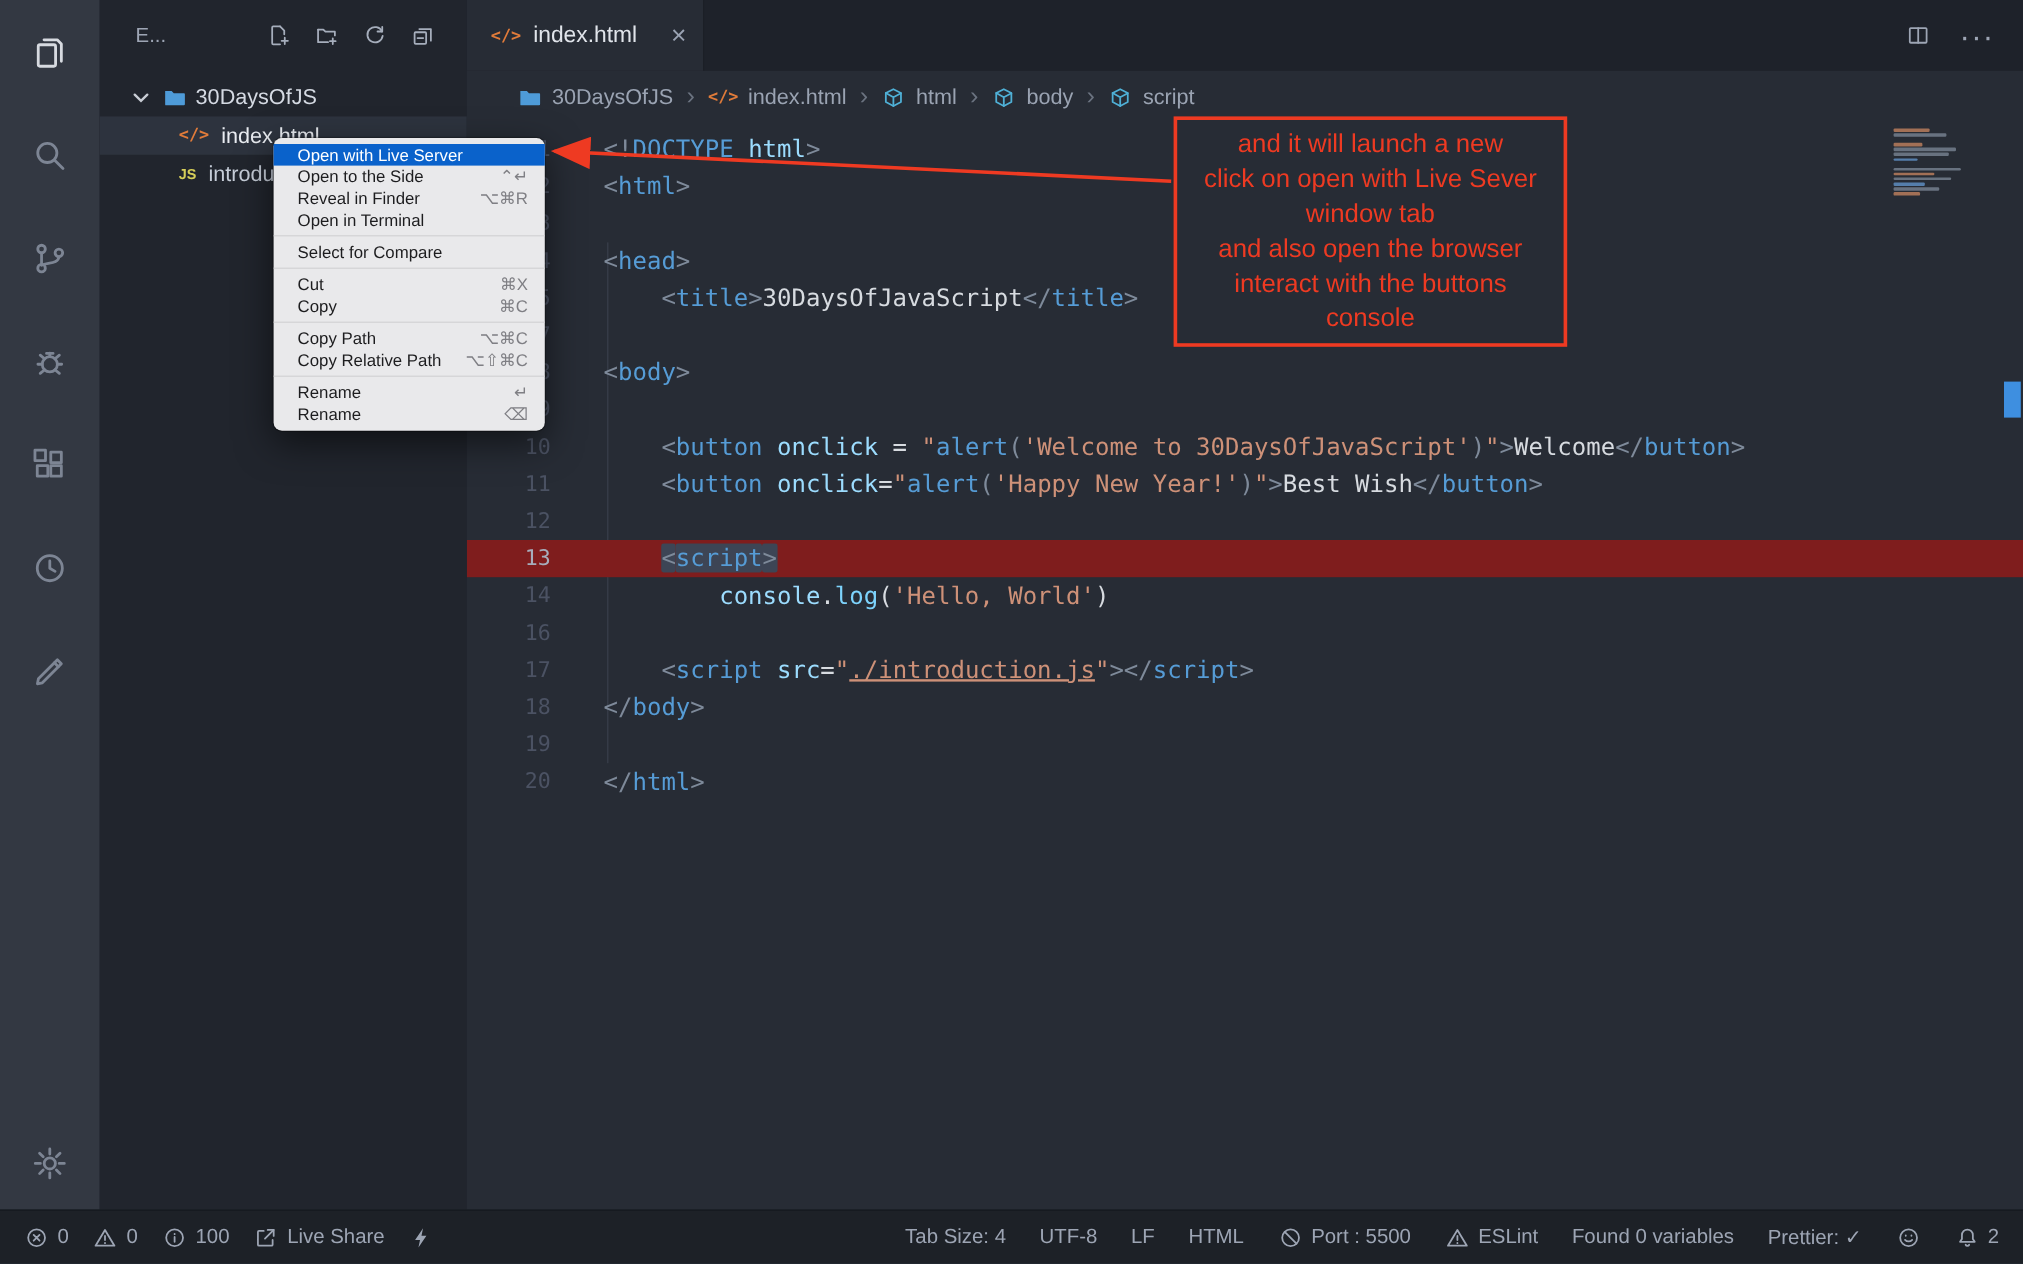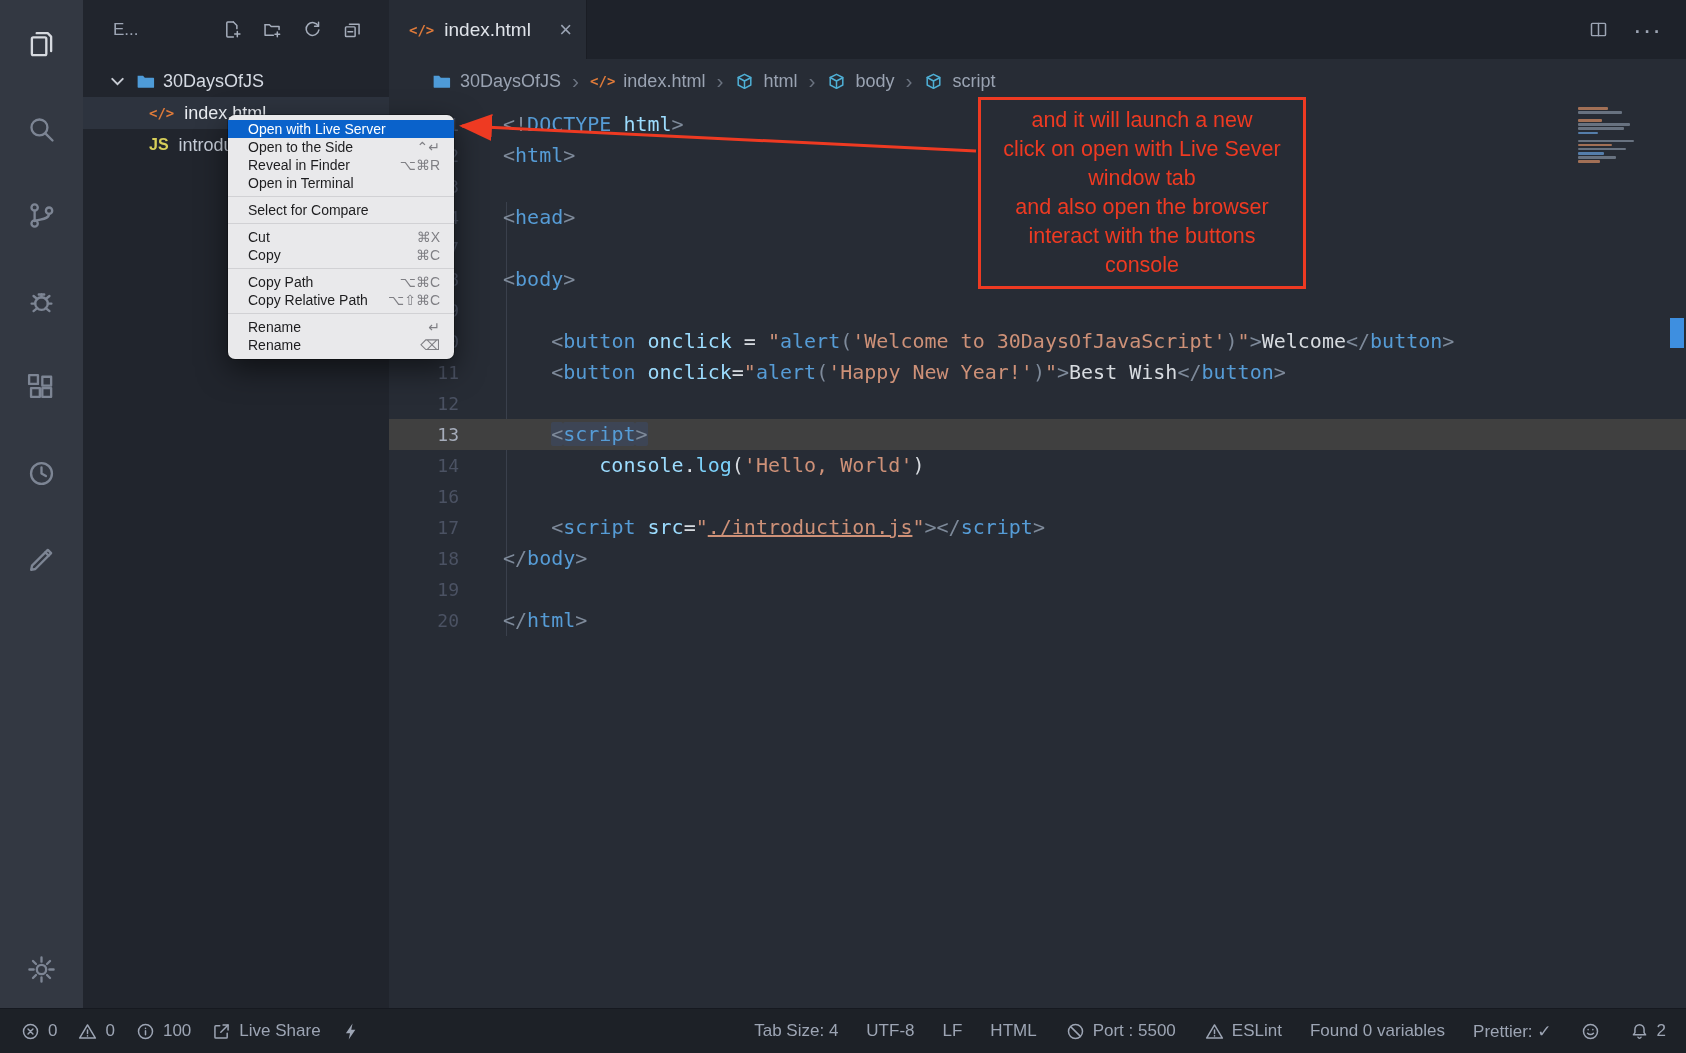--- a/index.html
+++ b/index.html
@@ -32,21 +32,21 @@
   .tree { padding-top: 6px; font-size: 18px; color: #c6cdd8; }
   .tree-row { height: 32px; display: flex; align-items: center; cursor: pointer; }
   .tree-row.selected { background: #2d333e; color: #e9ecf1; }
   .root-row { padding-left: 24px; gap: 7px; color: #d5dae3; }
   .file-row { padding-left: 66px; gap: 10px; }
   .chevron { display: inline-flex; color: #c8ccd4; }
   .chevron svg { width: 18px; height: 18px; }
   .folder-ic { display: inline-flex; color: #4e9bd8; }
   .folder-ic svg { width: 21px; height: 21px; }
   .html-glyph { color: #e07b3a; font-family: "DejaVu Sans Mono", monospace; font-weight: bold; font-size: 14px; }
-  .js-glyph { color: #d6ce59; font-weight: bold; font-size: 16px; }
+  .js-glyph { color: #d6ce59; font-weight: bold; font-size: 12px; }
 
   
   .editor-col { flex: 1; display: flex; flex-direction: column; min-width: 0; background: #272c35; }
   .tabbar { height: 59px; background: #1e222a; display: flex; align-items: stretch; flex: 0 0 59px; }
   .tab { width: 198px; background: #272c35; display: flex; align-items: center; padding: 0 14px 0 20px; gap: 10px; cursor: pointer; border-right: 1px solid #1a1d24; }
   .tab-label { color: #e0e4ea; font-size: 19px; }
   .tab-close { margin-left: auto; color: #9aa3b3; font-size: 22px; cursor: pointer; }
   .tab-actions { margin-left: auto; display: flex; align-items: center; gap: 24px; padding-right: 24px; color: #9da5b4; }
   .tab-actions svg { width: 23px; height: 23px; }
   .more-dots { font-size: 26px; letter-spacing: 1px; line-height: 10px; cursor: pointer; }
@@ -59,21 +59,21 @@
   .bc-sep { color: #6b7380; font-size: 21px; padding: 0 2px; }
   .cube-ic { color: #4fb0d6; display: inline-flex; }
   .bc-folder { color: #4e9bd8; display: inline-flex; }
 
   
   .code-area { flex: 1; position: relative; font-family: "DejaVu Sans Mono", monospace; font-size: 20px; overflow: hidden; }
   .code-lines { position: absolute; top: 6px; left: 0; right: 0; }
   .code-line { height: 31px; line-height: 31px; display: flex; white-space: pre; }
   .code-line .ln { flex: 0 0 70px; width: 70px; text-align: right; color: #4b5263; font-size: 18px; }
   .code-line .lc { padding-left: 44px; color: #d7dbe0; }
-  .code-line.active { background: #404040; }
+  .code-line.active { background: #7f1d1d; }
   .code-line.active .ln { color: #a6adbb; }
   .tk-pun { color: #7e8a9a; }
   .tk-tag { color: #569cd6; }
   .tk-attr { color: #9cdcfe; }
   .tk-str { color: #ce9178; }
   .tk-txt { color: #d7dbe0; }
   .tk-fn { color: #7dd3fc; }
   .tk-kw { color: #569cd6; }
   .tk-obj { color: #9cdcfe; }
   .tk-link { color: #ce9178; text-decoration: underline; }
@@ -305,20 +305,21 @@
         </span>
       </div>
 
       <div class="code-area">
         <div class="indent-guide"></div>
         <div class="code-lines">
             <div class="code-line"><span class="ln">1</span><span class="lc"><span class="tk-pun">&lt;!</span><span class="tk-tag">DOCTYPE</span><span class="tk-txt"> </span><span class="tk-attr">html</span><span class="tk-pun">&gt;</span></span></div>
             <div class="code-line"><span class="ln">2</span><span class="lc"><span class="tk-pun">&lt;</span><span class="tk-tag">html</span><span class="tk-pun">&gt;</span></span></div>
             <div class="code-line"><span class="ln">3</span><span class="lc"></span></div>
             <div class="code-line"><span class="ln">4</span><span class="lc"><span class="tk-pun">&lt;</span><span class="tk-tag">head</span><span class="tk-pun">&gt;</span></span></div>
+            <div class="code-line"><span class="ln">5</span><span class="lc"><span class="tk-txt">    </span><span class="tk-pun">&lt;</span><span class="tk-tag">title</span><span class="tk-pun">&gt;</span><span class="tk-txt">30DaysOfJavaScript</span><span class="tk-pun">&lt;/</span><span class="tk-tag">title</span><span class="tk-pun">&gt;</span></span></div>
             <div class="code-line"><span class="ln">7</span><span class="lc"></span></div>
             <div class="code-line"><span class="ln">8</span><span class="lc"><span class="tk-pun">&lt;</span><span class="tk-tag">body</span><span class="tk-pun">&gt;</span></span></div>
             <div class="code-line"><span class="ln">9</span><span class="lc"></span></div>
             <div class="code-line"><span class="ln">10</span><span class="lc"><span class="tk-txt">    </span><span class="tk-pun">&lt;</span><span class="tk-tag">button</span><span class="tk-txt"> </span><span class="tk-attr">onclick</span><span class="tk-txt"> = </span><span class="tk-str">"</span><span class="tk-kw">alert</span><span class="tk-pun">(</span><span class="tk-str">'Welcome to 30DaysOfJavaScript'</span><span class="tk-pun">)</span><span class="tk-str">"</span><span class="tk-pun">&gt;</span><span class="tk-txt">Welcome</span><span class="tk-pun">&lt;/</span><span class="tk-tag">button</span><span class="tk-pun">&gt;</span></span></div>
             <div class="code-line"><span class="ln">11</span><span class="lc"><span class="tk-txt">    </span><span class="tk-pun">&lt;</span><span class="tk-tag">button</span><span class="tk-txt"> </span><span class="tk-attr">onclick</span><span class="tk-txt">=</span><span class="tk-str">"</span><span class="tk-kw">alert</span><span class="tk-pun">(</span><span class="tk-str">'Happy New Year!'</span><span class="tk-pun">)</span><span class="tk-str">"</span><span class="tk-pun">&gt;</span><span class="tk-txt">Best Wish</span><span class="tk-pun">&lt;/</span><span class="tk-tag">button</span><span class="tk-pun">&gt;</span></span></div>
             <div class="code-line"><span class="ln">12</span><span class="lc"></span></div>
             <div class="code-line active"><span class="ln">13</span><span class="lc"><span class="tk-txt">    </span><span class="tk-pun tk-match">&lt;</span><span class="tk-tag tk-match">script</span><span class="tk-pun tk-match">&gt;</span></span></div>
             <div class="code-line"><span class="ln">14</span><span class="lc"><span class="tk-txt">        </span><span class="tk-obj">console</span><span class="tk-txt">.</span><span class="tk-fn">log</span><span class="tk-txt">(</span><span class="tk-str">'Hello, World'</span><span class="tk-txt">)</span></span></div>
             <div class="code-line"><span class="ln">16</span><span class="lc"></span></div>
             <div class="code-line"><span class="ln">17</span><span class="lc"><span class="tk-txt">    </span><span class="tk-pun">&lt;</span><span class="tk-tag">script</span><span class="tk-txt"> </span><span class="tk-attr">src</span><span class="tk-txt">=</span><span class="tk-str">"</span><span class="tk-link">./introduction.js</span><span class="tk-str">"</span><span class="tk-pun">&gt;</span><span class="tk-pun">&lt;/</span><span class="tk-tag">script</span><span class="tk-pun">&gt;</span></span></div>

